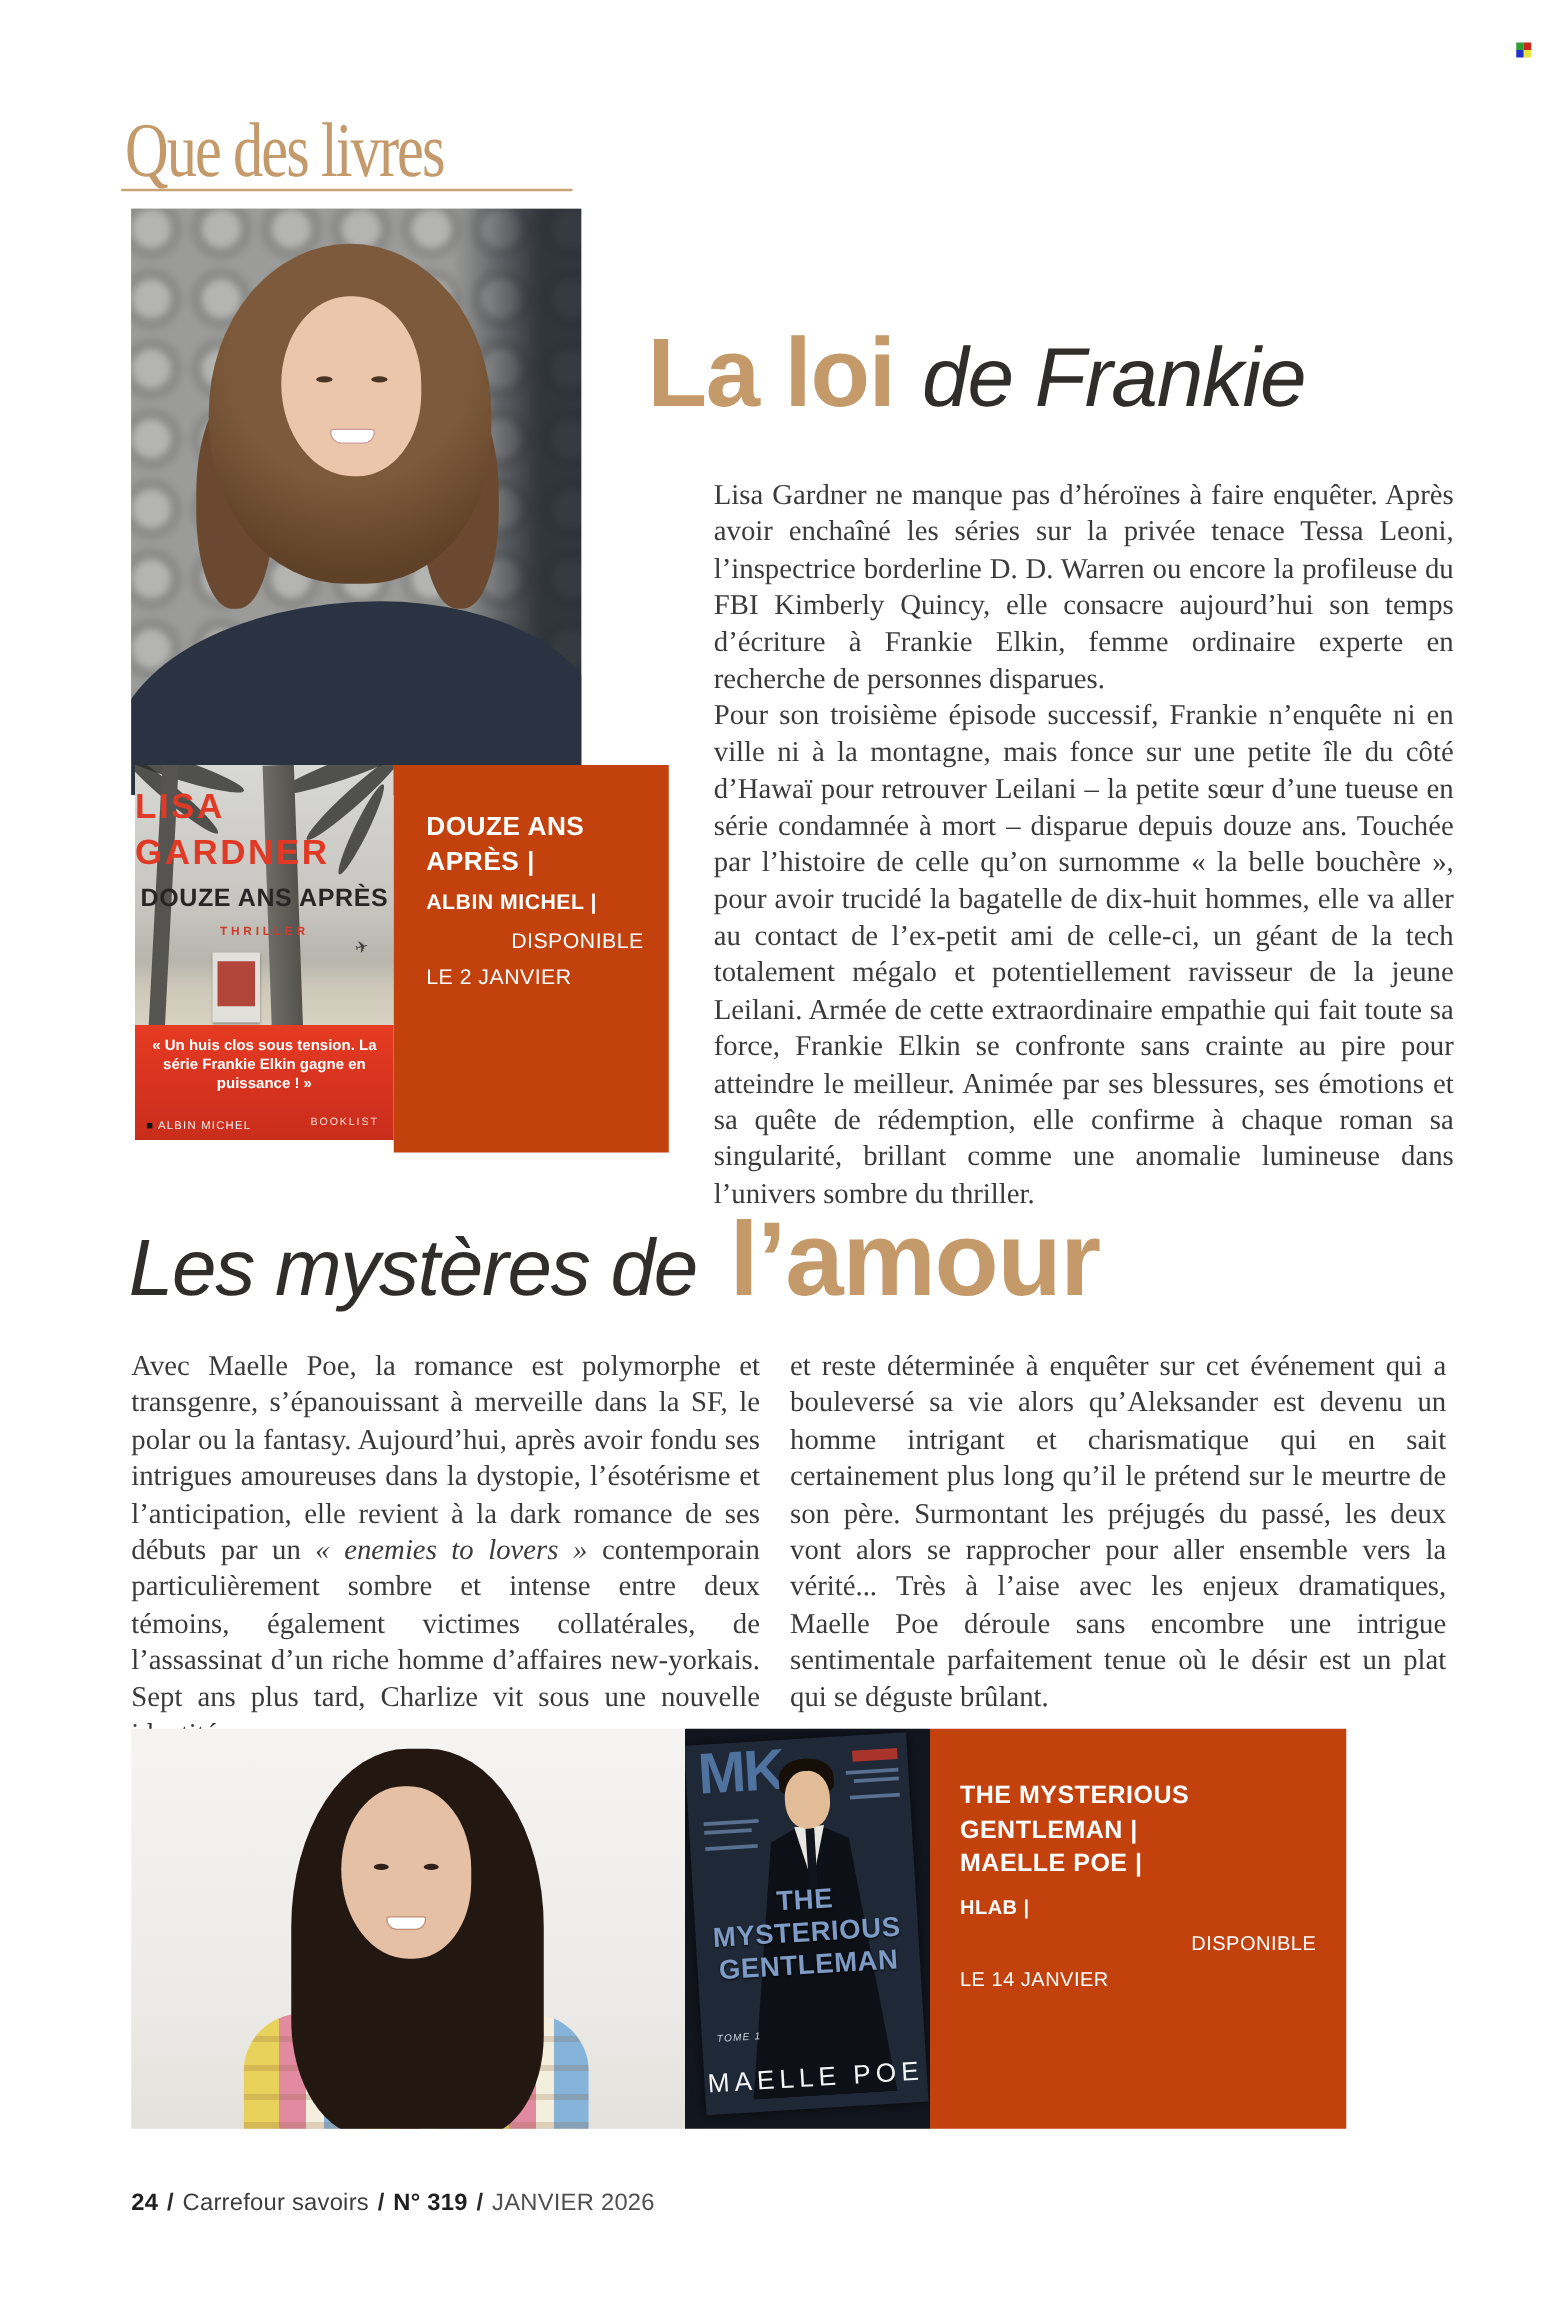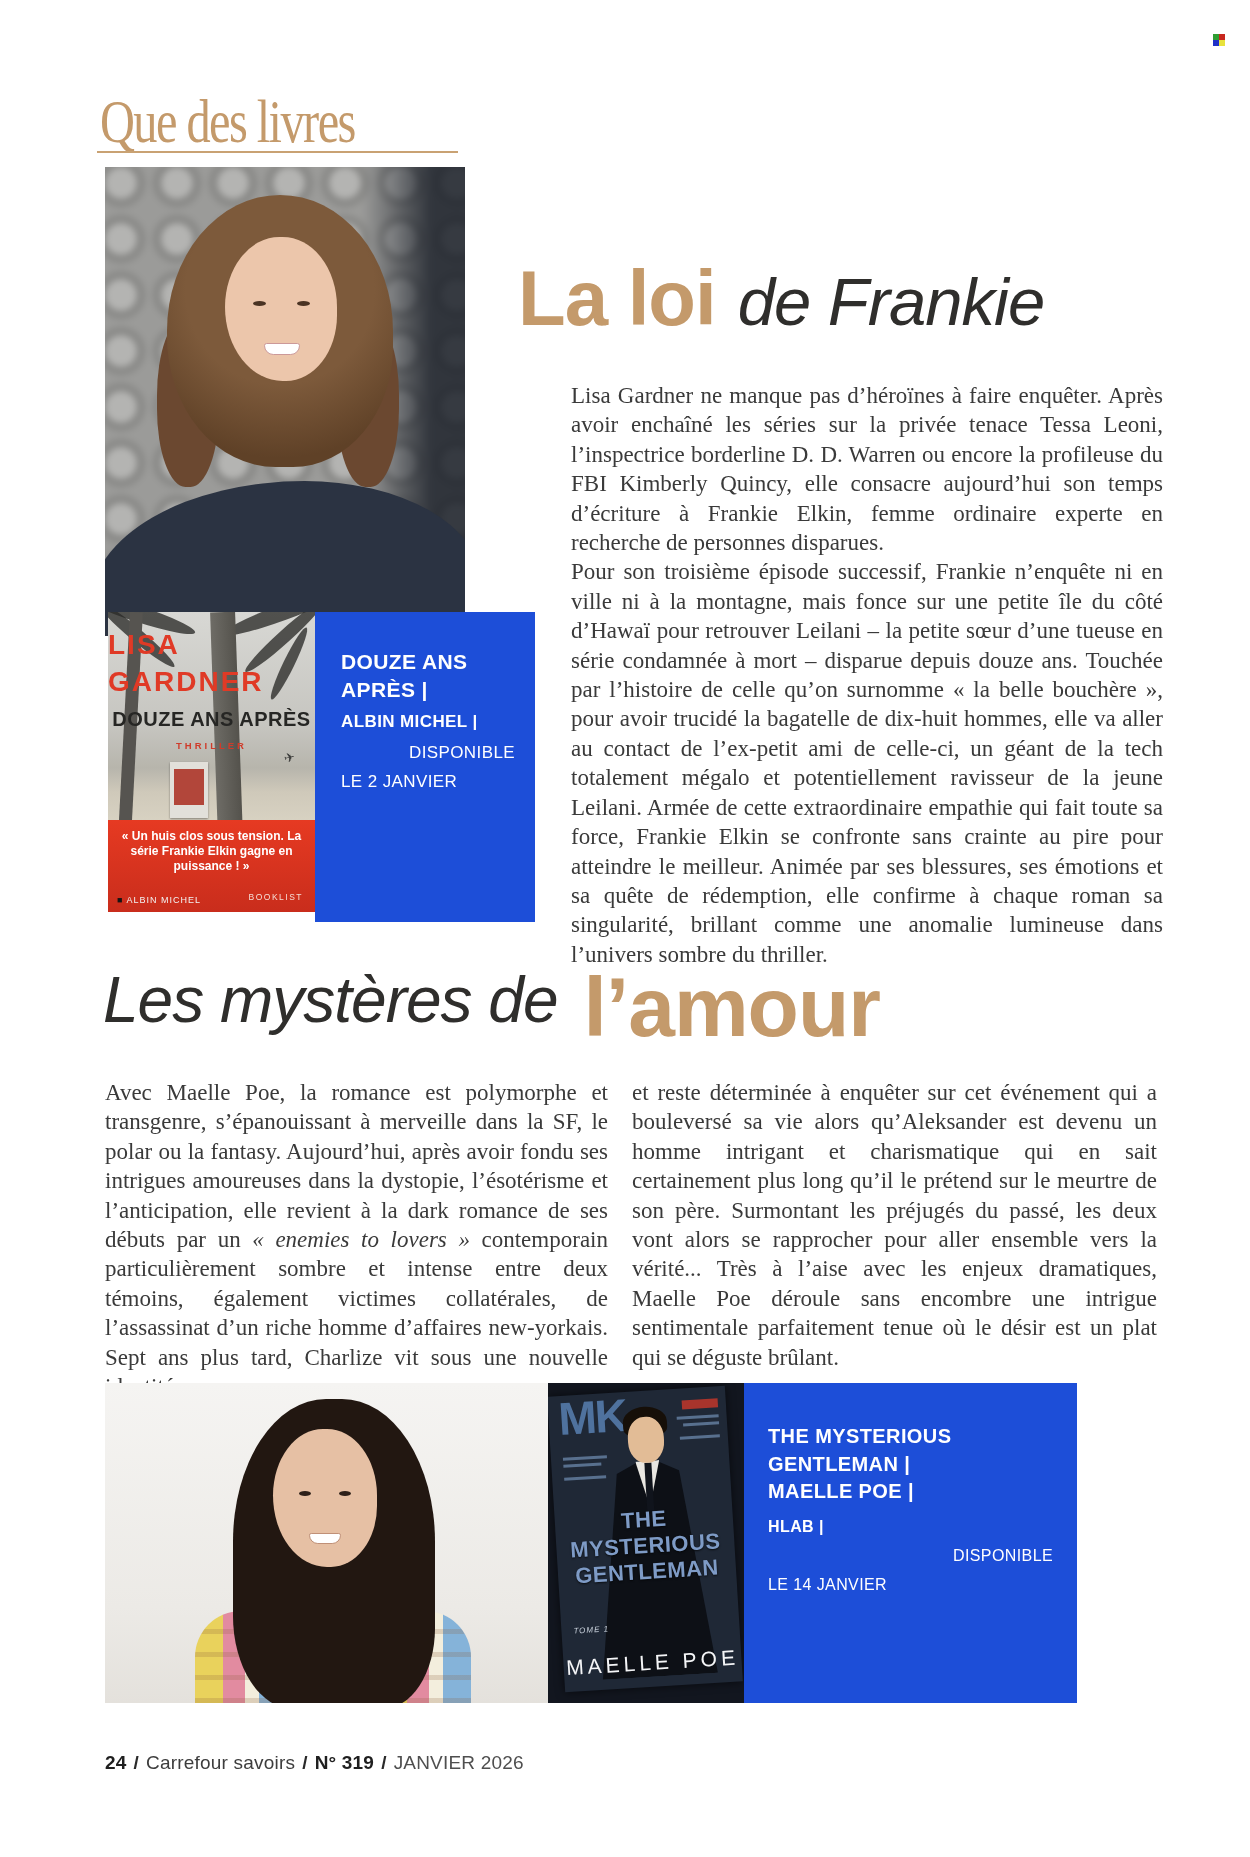--- a/index.html
+++ b/index.html
@@ -76,34 +76,34 @@
   .cover1 .flyer .ph{position:absolute;left:4px;top:7px;right:4px;height:36px;background:#b2463a;}
   .cover1 .plane{position:absolute;right:20px;top:138px;font-size:13px;color:#3f3f3d;transform:rotate(-14deg);}
   .cover1 .band{position:absolute;left:0;right:0;bottom:0;height:92px;
     background:linear-gradient(180deg,#e63a22,#c92d1c);color:#fff;}
   .cover1 .band .quote{padding:9px 10px 0;text-align:center;font-size:12px;line-height:15px;font-weight:700;}
   .cover1 .band .src{position:absolute;right:12px;top:72px;font-size:8.5px;letter-spacing:1.5px;color:#f6ddd6;}
   .cover1 .band .pub{position:absolute;left:9px;bottom:7px;font-size:9px;letter-spacing:1px;color:#f2f2f2;}
   .cover1 .band .pub .sq{color:#141414;margin-right:3px;font-size:9px;}
 
   
-  .infobox{position:absolute;background:#1d4ed8;color:#fff;box-sizing:border-box;}
+  .infobox{position:absolute;background:#c2410c;color:#fff;box-sizing:border-box;}
   .infobox1{left:315px;top:612px;width:220px;height:310px;padding:36px 20px 0 26px;}
   .infobox2{left:744px;top:1383px;width:333px;height:320px;padding:40px 24px 0 24px;}
   .ibx-title{font-size:21px;line-height:27.5px;font-weight:700;letter-spacing:.4px;}
   .infobox2 .ibx-title{font-size:20px;line-height:27.5px;}
   .ibx-pub{font-size:17px;font-weight:700;margin-top:9px;letter-spacing:.4px;}
   .infobox2 .ibx-pub{font-size:16px;margin-top:12px;}
   .ibx-avail{font-size:17px;font-weight:400;margin-top:11px;letter-spacing:.4px;text-align:right;}
   .infobox2 .ibx-avail{font-size:16px;}
   .ibx-date{font-size:17px;font-weight:400;margin-top:9px;letter-spacing:.4px;}
   .infobox2 .ibx-date{font-size:16px;margin-top:11px;}
 
   
-  .headline2{position:absolute;left:103px;top:965px;display:flex;align-items:flex-start;white-space:nowrap;}
+  .headline2{position:absolute;left:103px;top:965px;display:flex;align-items:flex-end;white-space:nowrap;}
   .headline2 .ital{font-size:64px;font-weight:300;font-style:italic;color:#2f2e2c;letter-spacing:-1px;line-height:1.1;}
   .headline2 .accent{font-size:84px;font-weight:700;color:#c49a6b;margin-left:26px;letter-spacing:-1px;line-height:1;}
 
   .col-left{position:absolute;left:105px;top:1078px;width:503px;}
   .col-right{position:absolute;left:632px;top:1078px;width:525px;}
   .ital-inline{font-style:italic;}
 
   
   .photo2{position:absolute;left:105px;top:1383px;width:443px;height:320px;overflow:hidden;
     background:linear-gradient(180deg,#f5f4f2 0%,#eceae6 70%,#e4e1dc 100%);}

